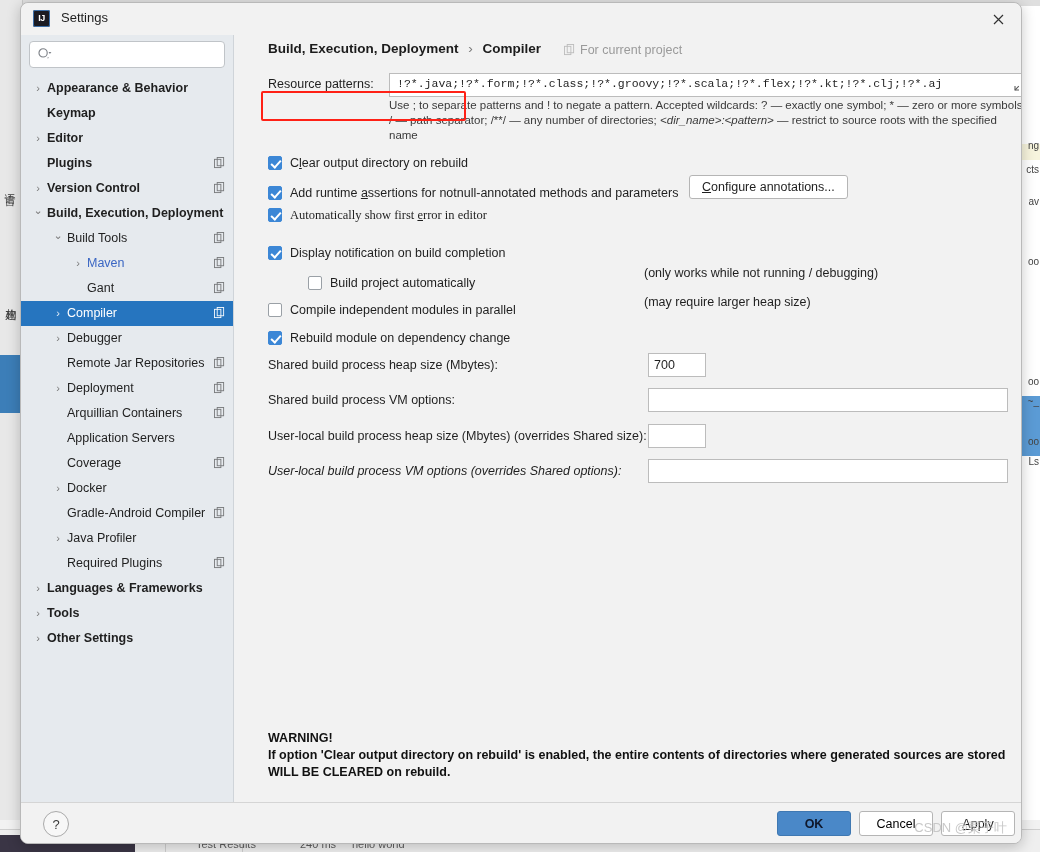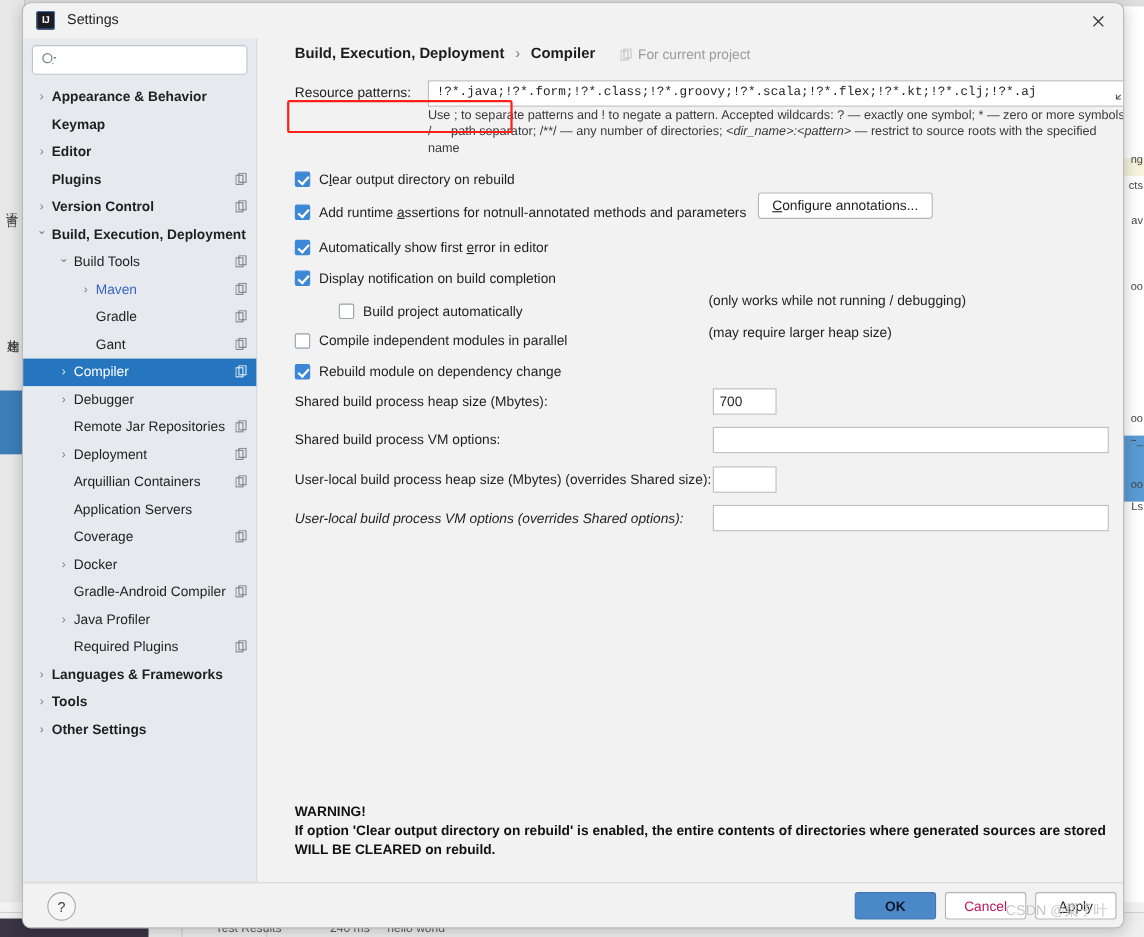--- a/index.html
+++ b/index.html
@@ -281,21 +281,21 @@
     font-size: 12.5px; cursor: pointer;
     display: flex; align-items: center; justify-content: center;
   }
   #ok-button {
     left: 756px; width: 74px;
     background: #4a88c8; border: 1px solid #3f78b2; color: #0f172a;
     font-weight: bold;
   }
   #cancel-button {
     left: 838px; width: 74px;
-    background: #ffffff; border: 1px solid #b5b5b5; color: #be185d;
+    background: #ffffff; border: 1px solid #b5b5b5; color: #000000;
   }
   #apply-button {
     left: 920px; width: 74px;
     background: #ffffff; border: 1px solid #b5b5b5; color: #1f1f1f;
   }
   .dlg-btn u { text-decoration: underline; }
 
   #watermark {
     position: absolute; right: 14px; bottom: 6px;
     font-size: 13px; color: #c9c9c9;
@@ -375,24 +375,20 @@
           </svg></div>
         <div class="tree-row bold"><span class="arrow" style="left:10px;position:absolute;top:-3px;">⌄</span><span class="label" style="margin-left:26px">Build, Execution, Deployment</span></div>
         <div class="tree-row"><span class="arrow" style="left:30px;position:absolute;top:-3px;">⌄</span><span class="label" style="margin-left:46px">Build Tools</span><svg class="proj-icon" viewBox="0 0 12 13">
             <rect x="0.5" y="2.5" width="7" height="9" fill="none" stroke="currentColor" stroke-width="1"></rect>
             <rect x="3.5" y="0.5" width="7" height="9" fill="none" stroke="currentColor" stroke-width="1"></rect>
           </svg></div>
         <div class="tree-row modified"><span class="arrow" style="left:50px;position:absolute;">›</span><span class="label" style="margin-left:66px">Maven</span><svg class="proj-icon" viewBox="0 0 12 13">
             <rect x="0.5" y="2.5" width="7" height="9" fill="none" stroke="currentColor" stroke-width="1"></rect>
             <rect x="3.5" y="0.5" width="7" height="9" fill="none" stroke="currentColor" stroke-width="1"></rect>
           </svg></div>
-        <div class="tree-row"><span class="label" style="margin-left:66px">Gradle</span><svg class="proj-icon" viewBox="0 0 12 13">
-            <rect x="0.5" y="2.5" width="7" height="9" fill="none" stroke="currentColor" stroke-width="1"></rect>
-            <rect x="3.5" y="0.5" width="7" height="9" fill="none" stroke="currentColor" stroke-width="1"></rect>
-          </svg></div>
         <div class="tree-row"><span class="label" style="margin-left:66px">Gant</span><svg class="proj-icon" viewBox="0 0 12 13">
             <rect x="0.5" y="2.5" width="7" height="9" fill="none" stroke="currentColor" stroke-width="1"></rect>
             <rect x="3.5" y="0.5" width="7" height="9" fill="none" stroke="currentColor" stroke-width="1"></rect>
           </svg></div>
         <div class="tree-row selected"><span class="arrow" style="left:30px;position:absolute;">›</span><span class="label" style="margin-left:46px">Compiler</span><svg class="proj-icon" viewBox="0 0 12 13">
             <rect x="0.5" y="2.5" width="7" height="9" fill="none" stroke="currentColor" stroke-width="1"></rect>
             <rect x="3.5" y="0.5" width="7" height="9" fill="none" stroke="currentColor" stroke-width="1"></rect>
           </svg></div>
         <div class="tree-row"><span class="arrow" style="left:30px;position:absolute;">›</span><span class="label" style="margin-left:46px">Debugger</span></div>
         <div class="tree-row"><span class="label" style="margin-left:46px">Remote Jar Repositories</span><svg class="proj-icon" viewBox="0 0 12 13">
@@ -453,21 +449,21 @@
         <path d="M2 12 L5.8 8.2" stroke="#5a5a5a" stroke-width="1.1"></path>
       </svg>
     </div>
     <div id="res-help">
       <span>Use ; to separate patterns and ! to negate a pattern. Accepted wildcards: ? — exactly one symbol; * — zero or more symbols; / — path separator; /**/ — any number of directories; </span><i>&lt;dir_name&gt;:&lt;pattern&gt;</i><span> — restrict to source roots with the specified name</span>
     </div>
 
     <div id="checkbox-group">
         <div class="cb-row" style="top: 118px;"><span class="cbx checked"></span><span>C<u>l</u>ear output directory on rebuild</span></div>
         <div class="cb-row" style="top: 148px;"><span class="cbx checked"></span><span>Add runtime <u>a</u>ssertions for notnull-annotated methods and parameters</span></div>
-        <div class="cb-row" style="top: 180px;"><span class="cbx checked"></span><span>Automatically show first <u>e</u>rror in editor</span></div>
+        <div class="cb-row" style="top: 170px; font-family: Liberation Serif, serif;"><span class="cbx checked"></span><span>Automatically show first <u>e</u>rror in editor</span></div>
         <div class="cb-row" style="top: 208px;"><span class="cbx checked"></span><span>Display notification on build completion</span></div>
         <div class="cb-row" style="top: 238px; padding-left: 40px;"><span class="cbx"></span><span>Build project automatically</span></div>
         <div class="cb-row" style="top: 265px;"><span class="cbx"></span><span>Compile independent modules in parallel</span></div>
         <div class="cb-row" style="top: 293px;"><span class="cbx checked"></span><span>Rebuild module on dependency change</span></div>
       </div>
     <div id="highlight-box"></div>
 
     <button id="configure-annotations-button"><u>C</u><span>onfigure annotations...</span></button>
 
     <div class="hint-text" style="top:231px">(only works while not running / debugging)</div>

